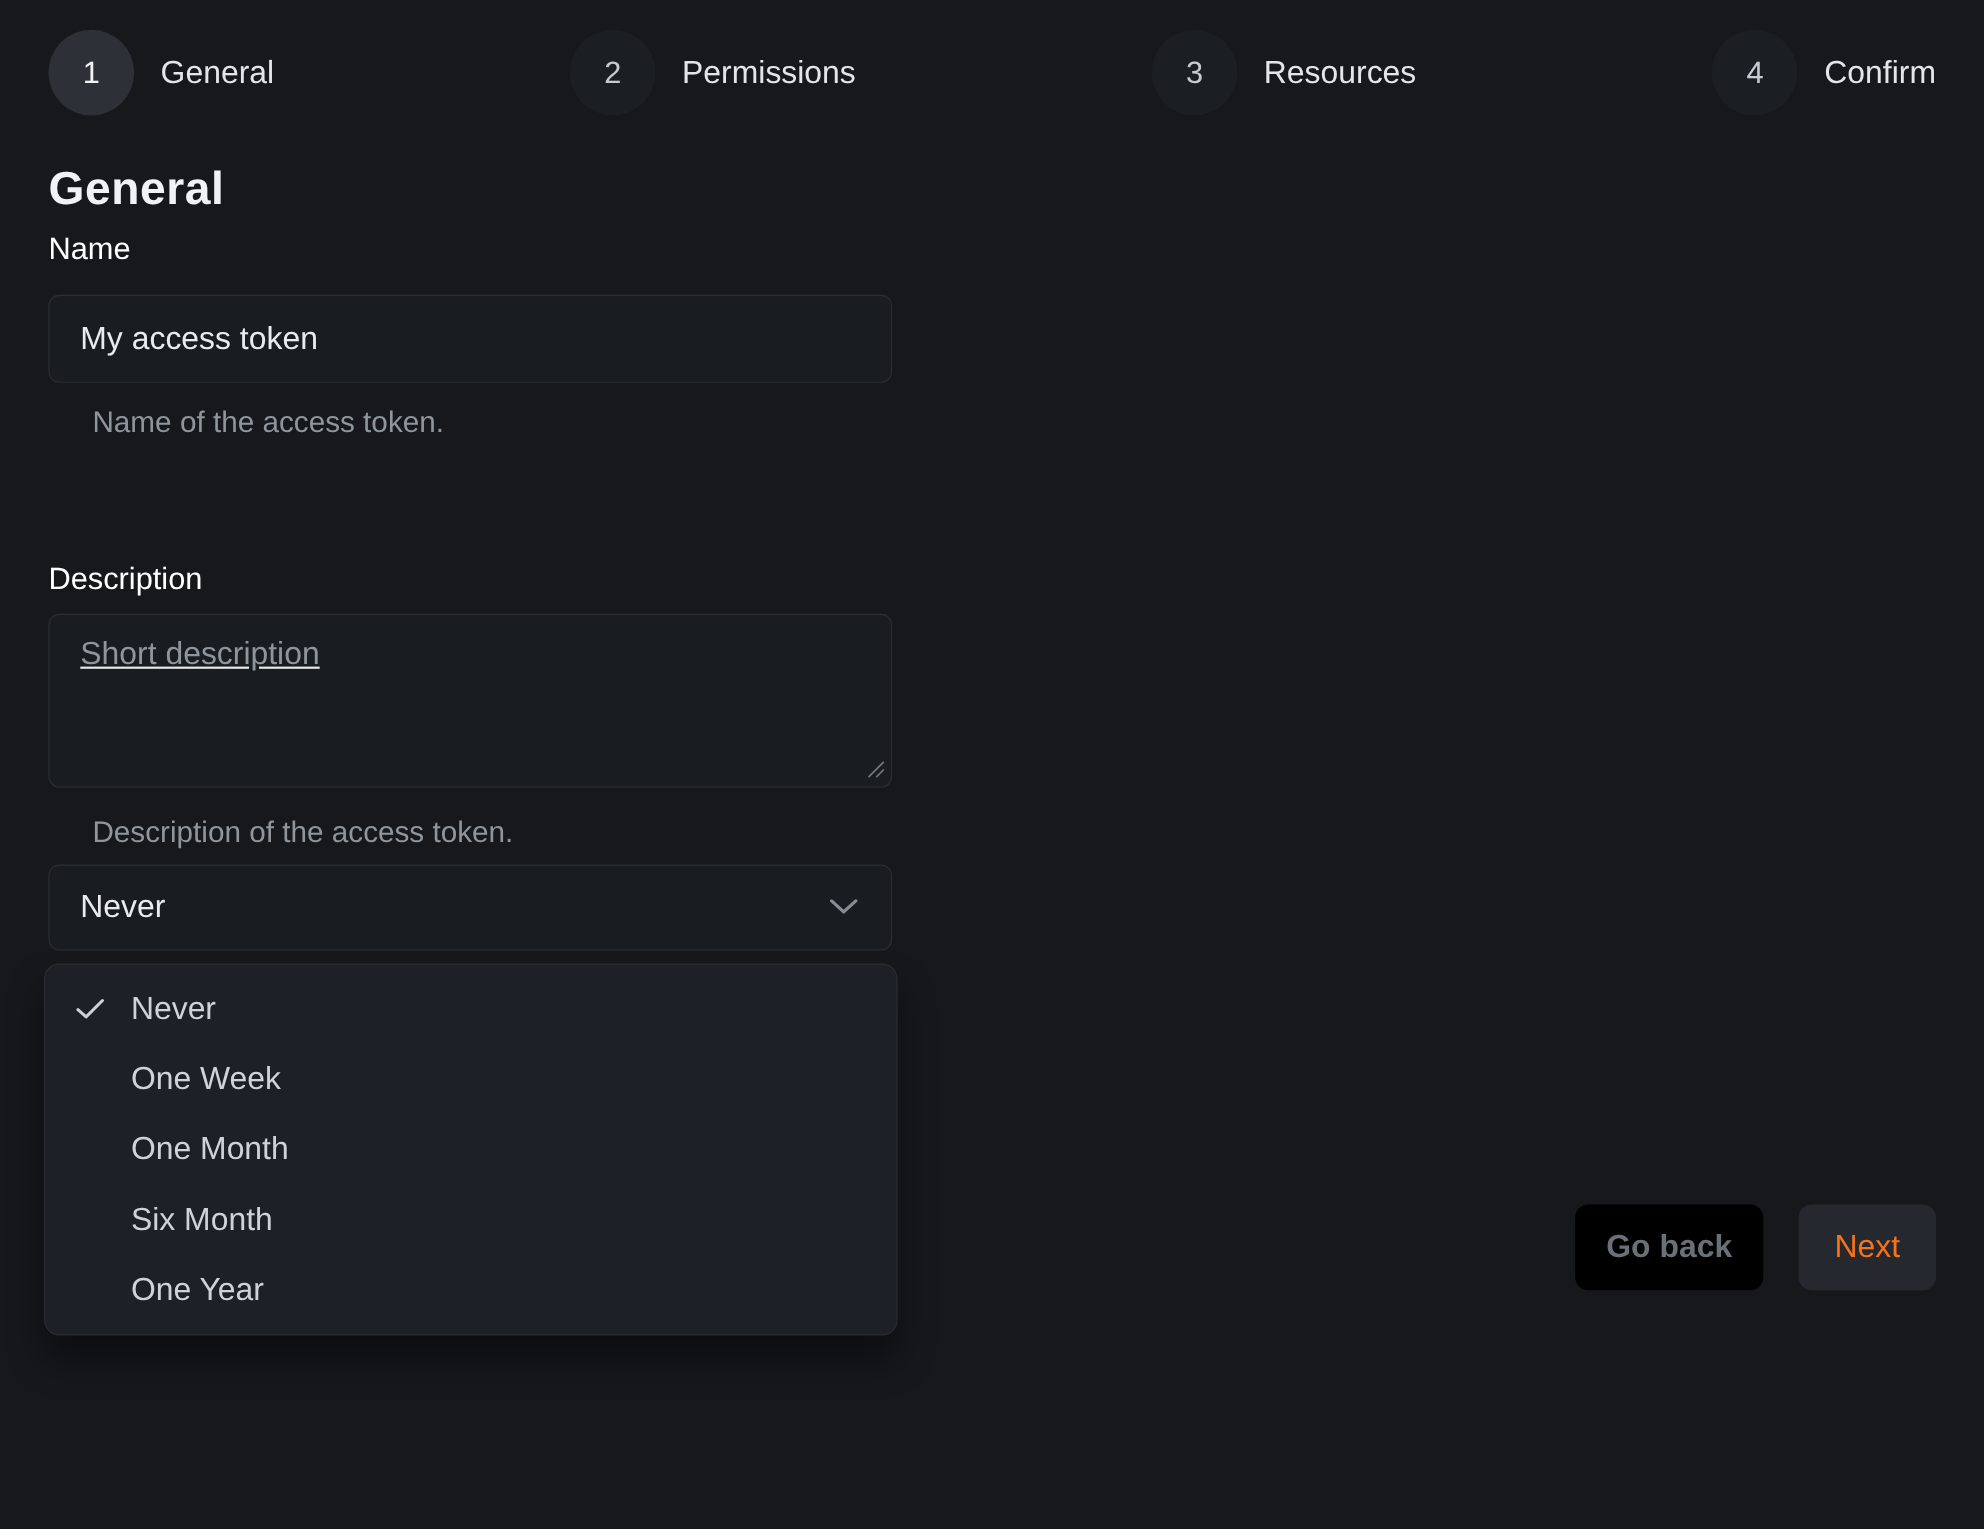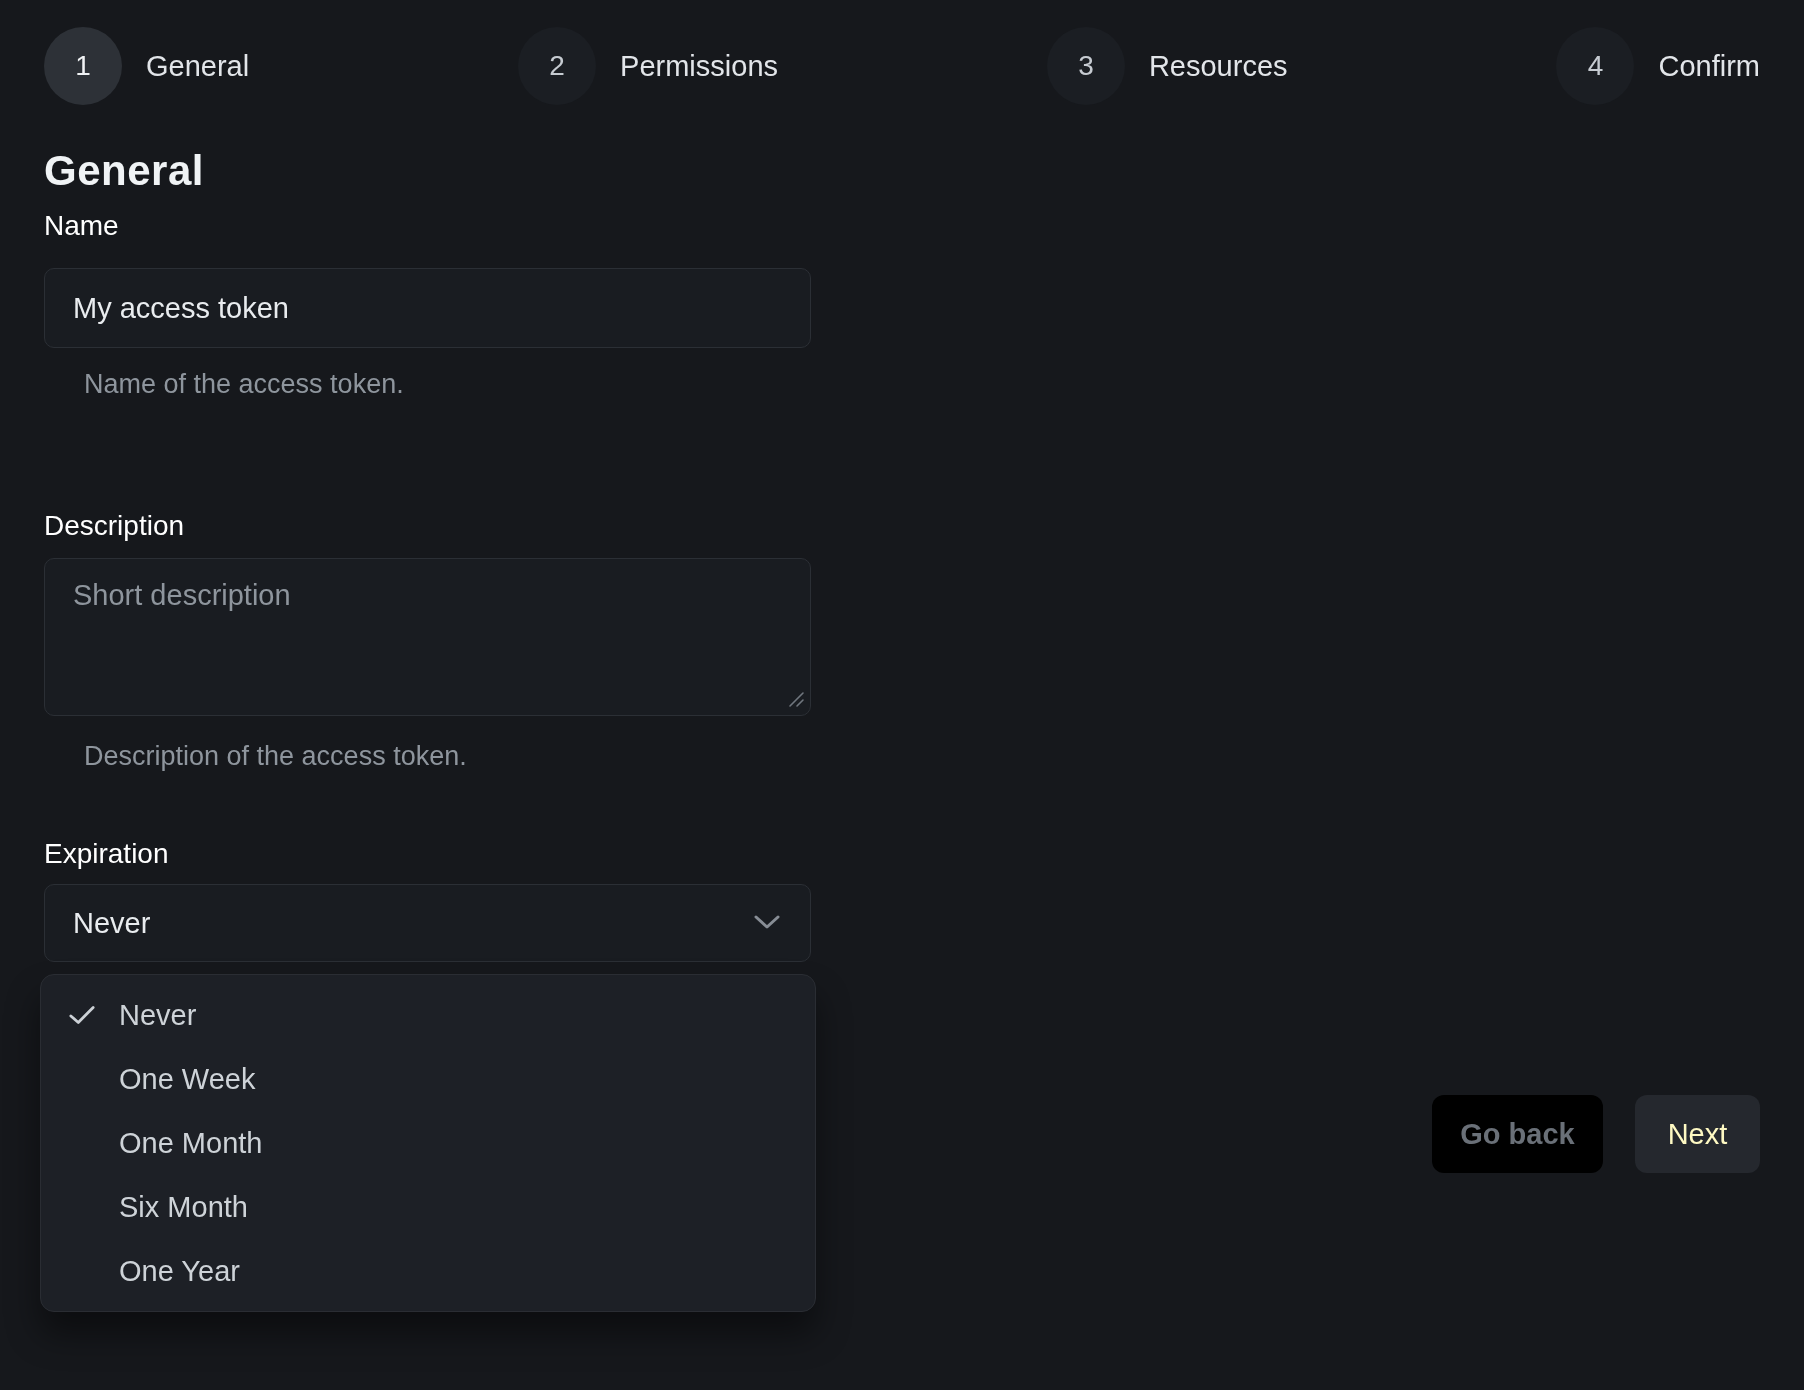--- a/index.html
+++ b/index.html
@@ -37,21 +37,21 @@
   .lbl-name { margin-top: 16px; }
   .text-input {
     margin-top: 26px; width: 767px; height: 80px;
     background: #191c21; border: 1px solid #2b2f35; border-radius: 10px;
     padding: 0 28px; font-size: 29px; color: #e9ecef; outline: none; display: block;
     font-family: inherit;
   }
   .hint-name { margin-top: 20px; }
 
   .lbl-desc { margin-top: 110px; }
-  .textarea-wrap { position: relative; width: 767px; margin-top: 16px; }
+  .textarea-wrap { position: relative; width: 767px; margin-top: 16px; text-decoration: underline; }
   .textarea {
     width: 767px; height: 158px; resize: none; display: block;
     background: #191c21; border: 1px solid #2b2f35; border-radius: 10px;
     padding: 20px 28px; font-size: 29px; color: #e9ecef; outline: none;
     font-family: inherit;
   }
   .textarea::placeholder, .text-input::placeholder { color: #8e959d; }
   .resize-grip { position: absolute; right: 6px; bottom: 8px; }
   .hint-desc { margin-top: 24px; }
 
@@ -80,21 +80,21 @@
   .option-label { font-size: 29px; color: #ced3d8; }
 
   
   .footer { position: absolute; top: 1095px; right: 44px; display: flex; gap: 32px; }
   .btn {
     height: 78px; border: none; border-radius: 12px;
     font-size: 29px; font-family: inherit; cursor: pointer;
     display: flex; align-items: center; justify-content: center;
   }
   .btn-back { width: 171px; background: #000000; color: #6a7078; font-weight: bold; }
-  .btn-next { width: 125px; background: #25282e; color: #fef9c3; }
+  .btn-next { width: 125px; background: #25282e; color: #f97316; }
 </style>
 </head>
 <body>
 
 <div class="stepper">
   <div class="step active">
     <div class="step-circle">1</div>
     <div class="step-label">General</div>
   </div>
   <div class="step">
@@ -120,21 +120,20 @@
 
   <div class="field-label lbl-desc">Description</div>
   <div class="textarea-wrap">
     <textarea class="textarea" placeholder="Short description" style=""></textarea>
     <svg class="resize-grip" width="17" height="17" viewBox="0 0 17 17">
       <path d="M15 2 L2 15 M15 9 L9 15" stroke="#70767e" stroke-width="1.6" fill="none" stroke-linecap="round"></path>
     </svg>
   </div>
   <div class="hint hint-desc">Description of the access token.</div>
 
-  <div class="field-label lbl-exp">Expiration</div>
   <div class="select">
     <span class="select-value">Never</span>
     <svg width="26" height="16" viewBox="0 0 26 16">
       <polyline points="2,2 13,12 24,2" fill="none" stroke="#878d95" stroke-width="3" stroke-linecap="round" stroke-linejoin="round"></polyline>
     </svg>
   </div>
 
   <div class="dropdown">
     <div class="option">
       <span class="icon-slot">

